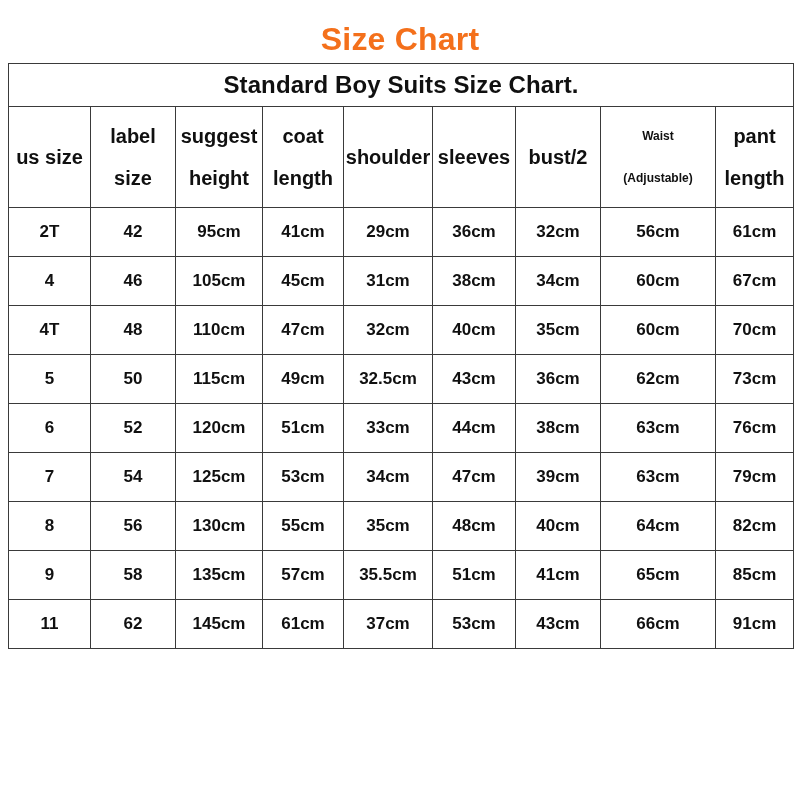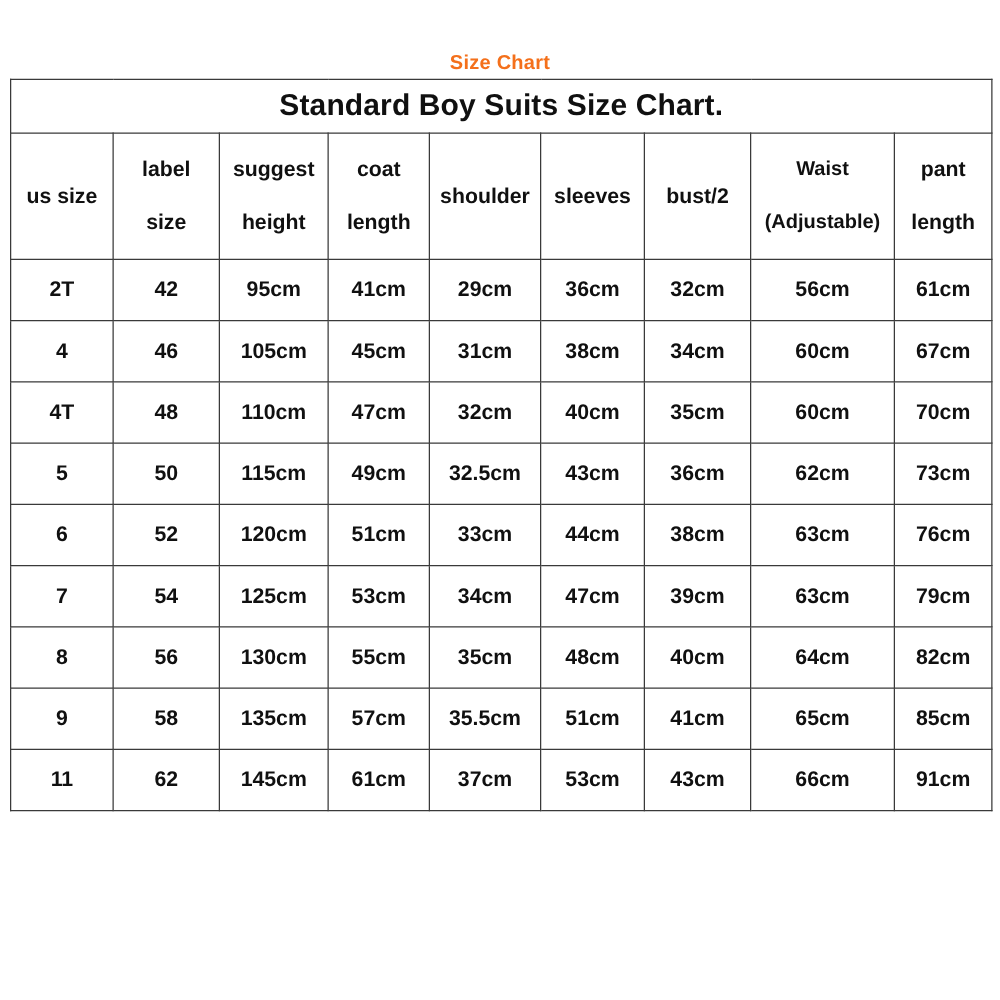--- a/index.html
+++ b/index.html
@@ -21,24 +21,24 @@
     top: 0;
     width: 800px;
     height: 800px;
     background: #ffffff;
   }
 
   
   .chart-title {
     position: absolute;
     left: 0;
-    top: 36px;
+    top: 24px;
     width: 800px;
     text-align: center;
-    font-size: 16px;
+    font-size: 32px;
     font-weight: bold;
     color: #F4701B;
     letter-spacing: 0.2px;
     line-height: 30px;
   }
 
   
   .watermark {
     position: absolute;
     left: 180px;
@@ -91,33 +91,33 @@
 
   .subtitle-cell {
     height: 42px;
     font-size: 24px;
     font-weight: bold;
     letter-spacing: 0.1px;
   }
 
   .head-cell {
     height: 100px;
-    font-size: 17px;
+    font-size: 20px;
     font-weight: normal;
     line-height: 42px;
   }
   .head-cell .hl {
     display: block;
   }
   .head-cell.one-line {
     line-height: 100px;
     margin-top: 24px;
   }
   .head-cell.narrow-text {
-    font-size: 16px;
+    font-size: 12px;
   }
 
   .data-cell {
     height: 48px;
     font-size: 17px;
     font-weight: bold;
   }
 
   
   col.c-us      { width: 82px; }

